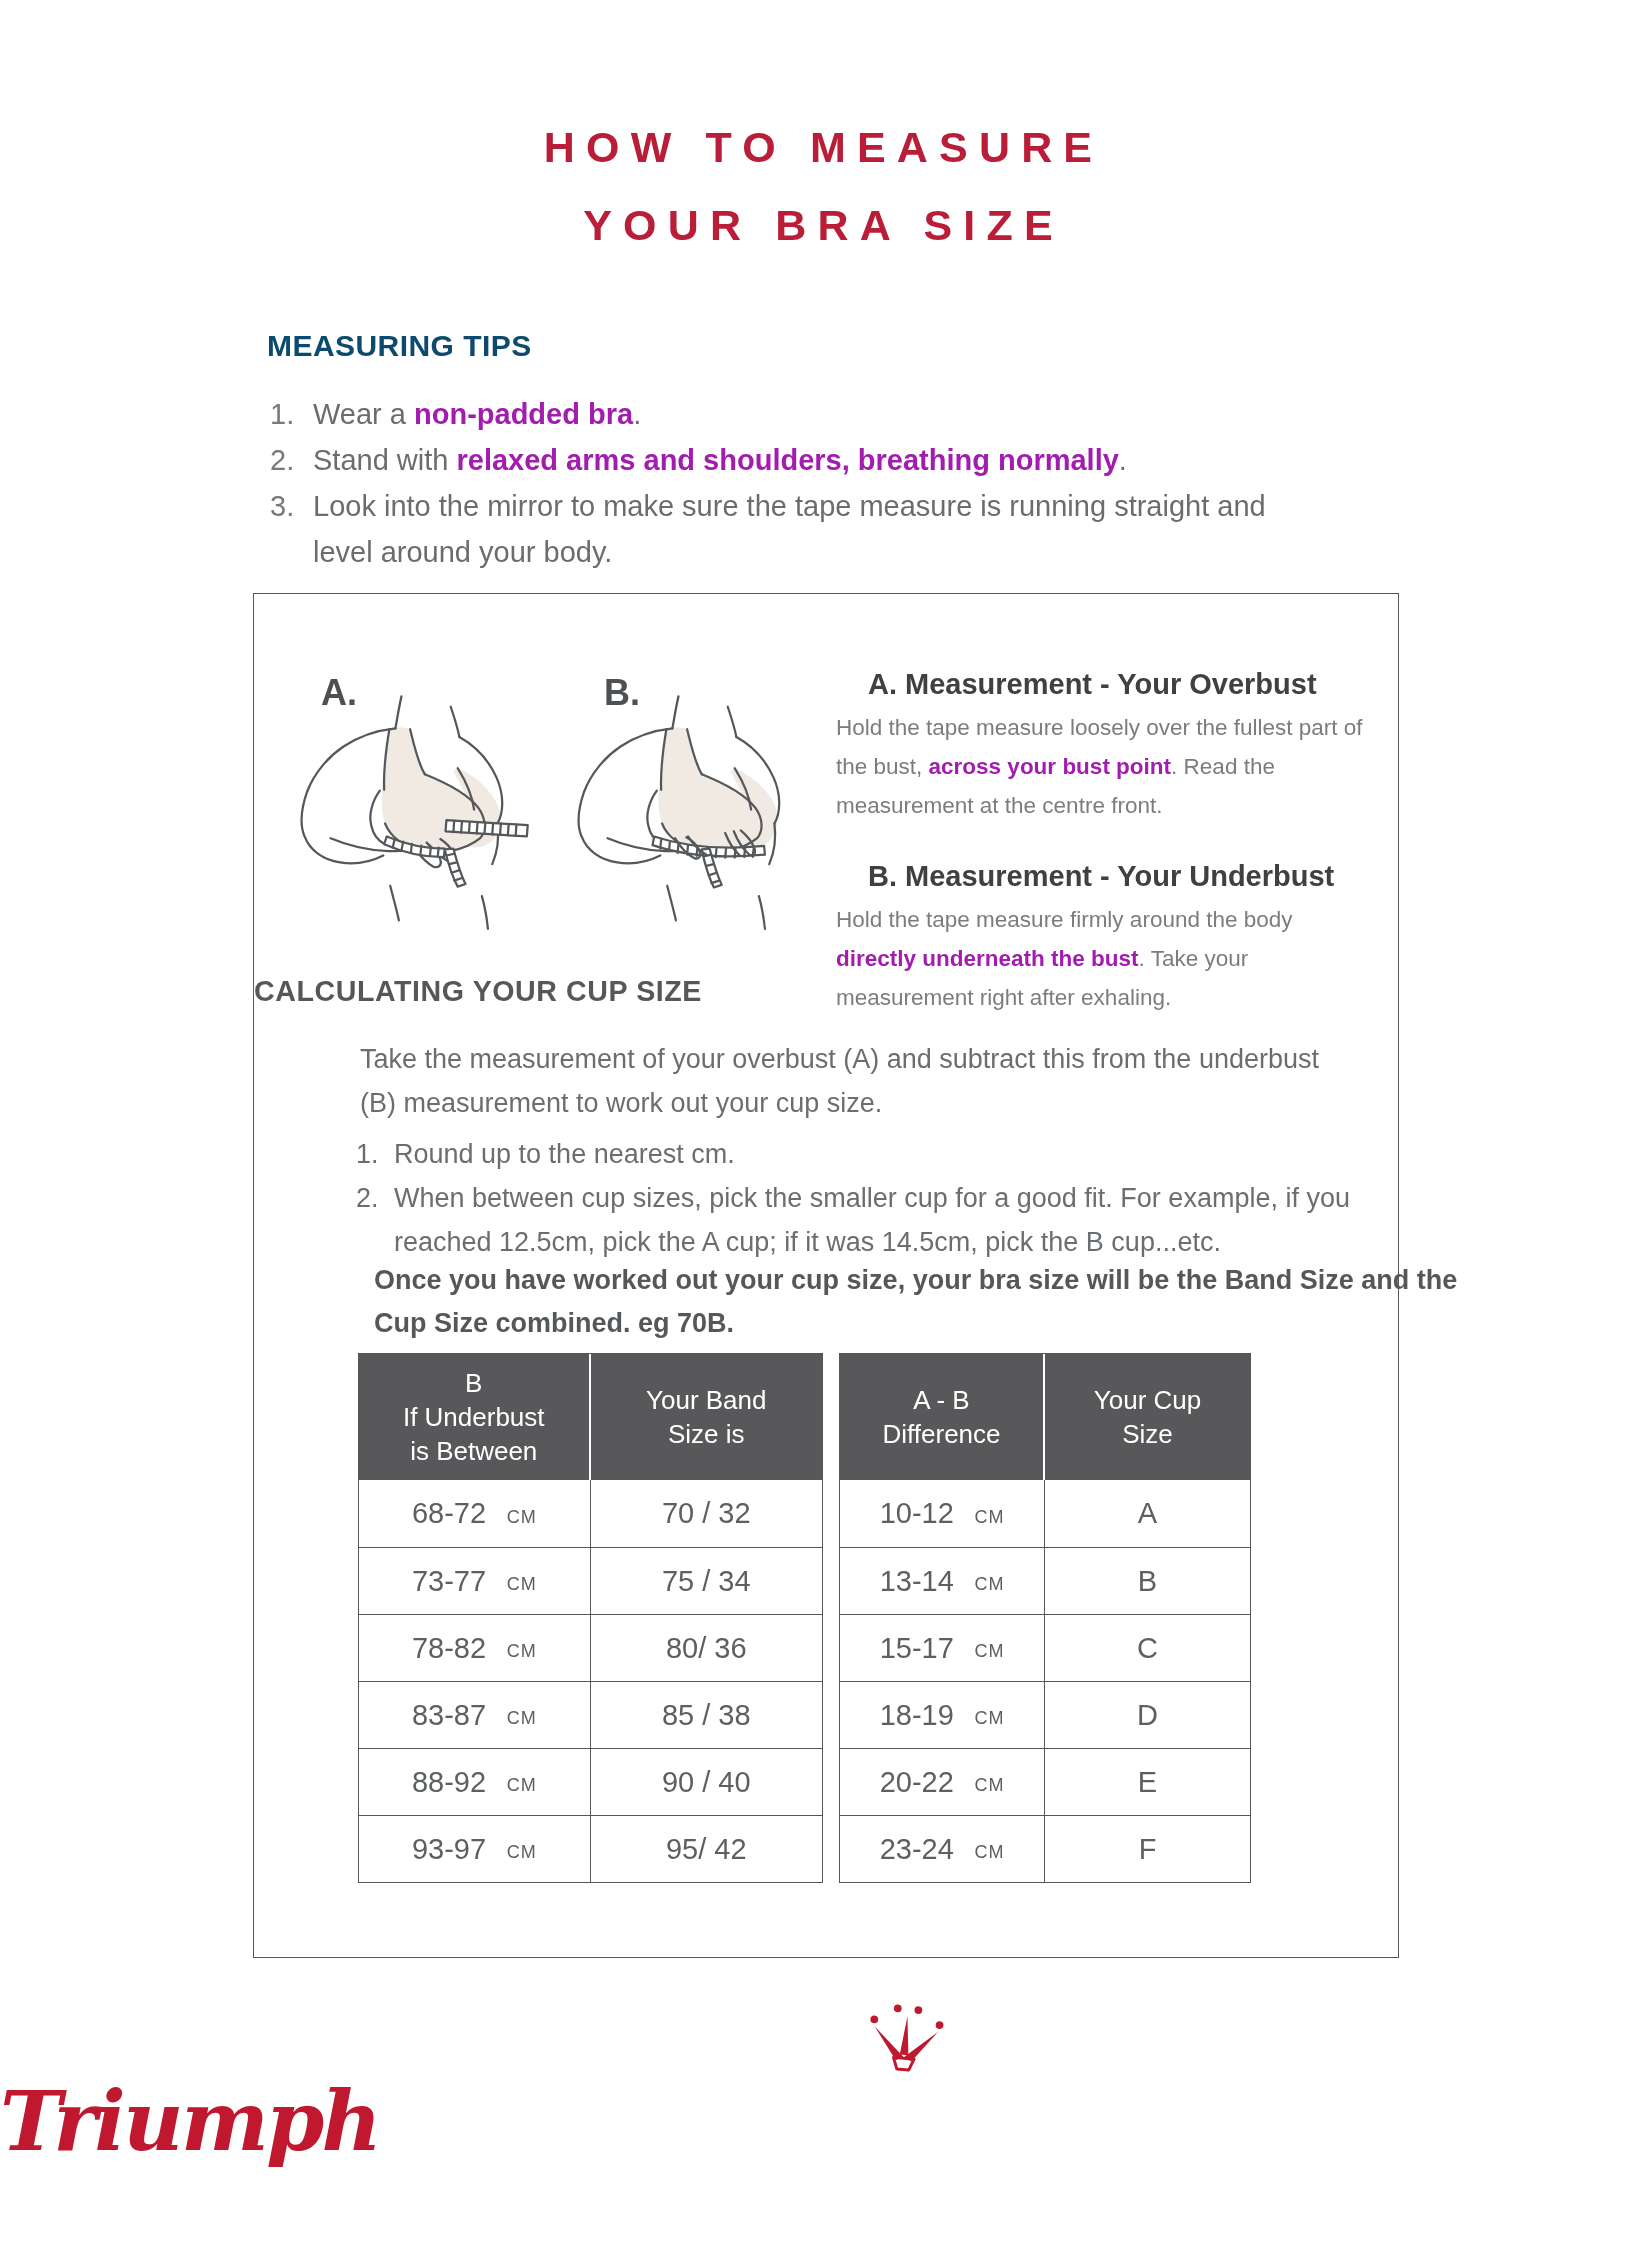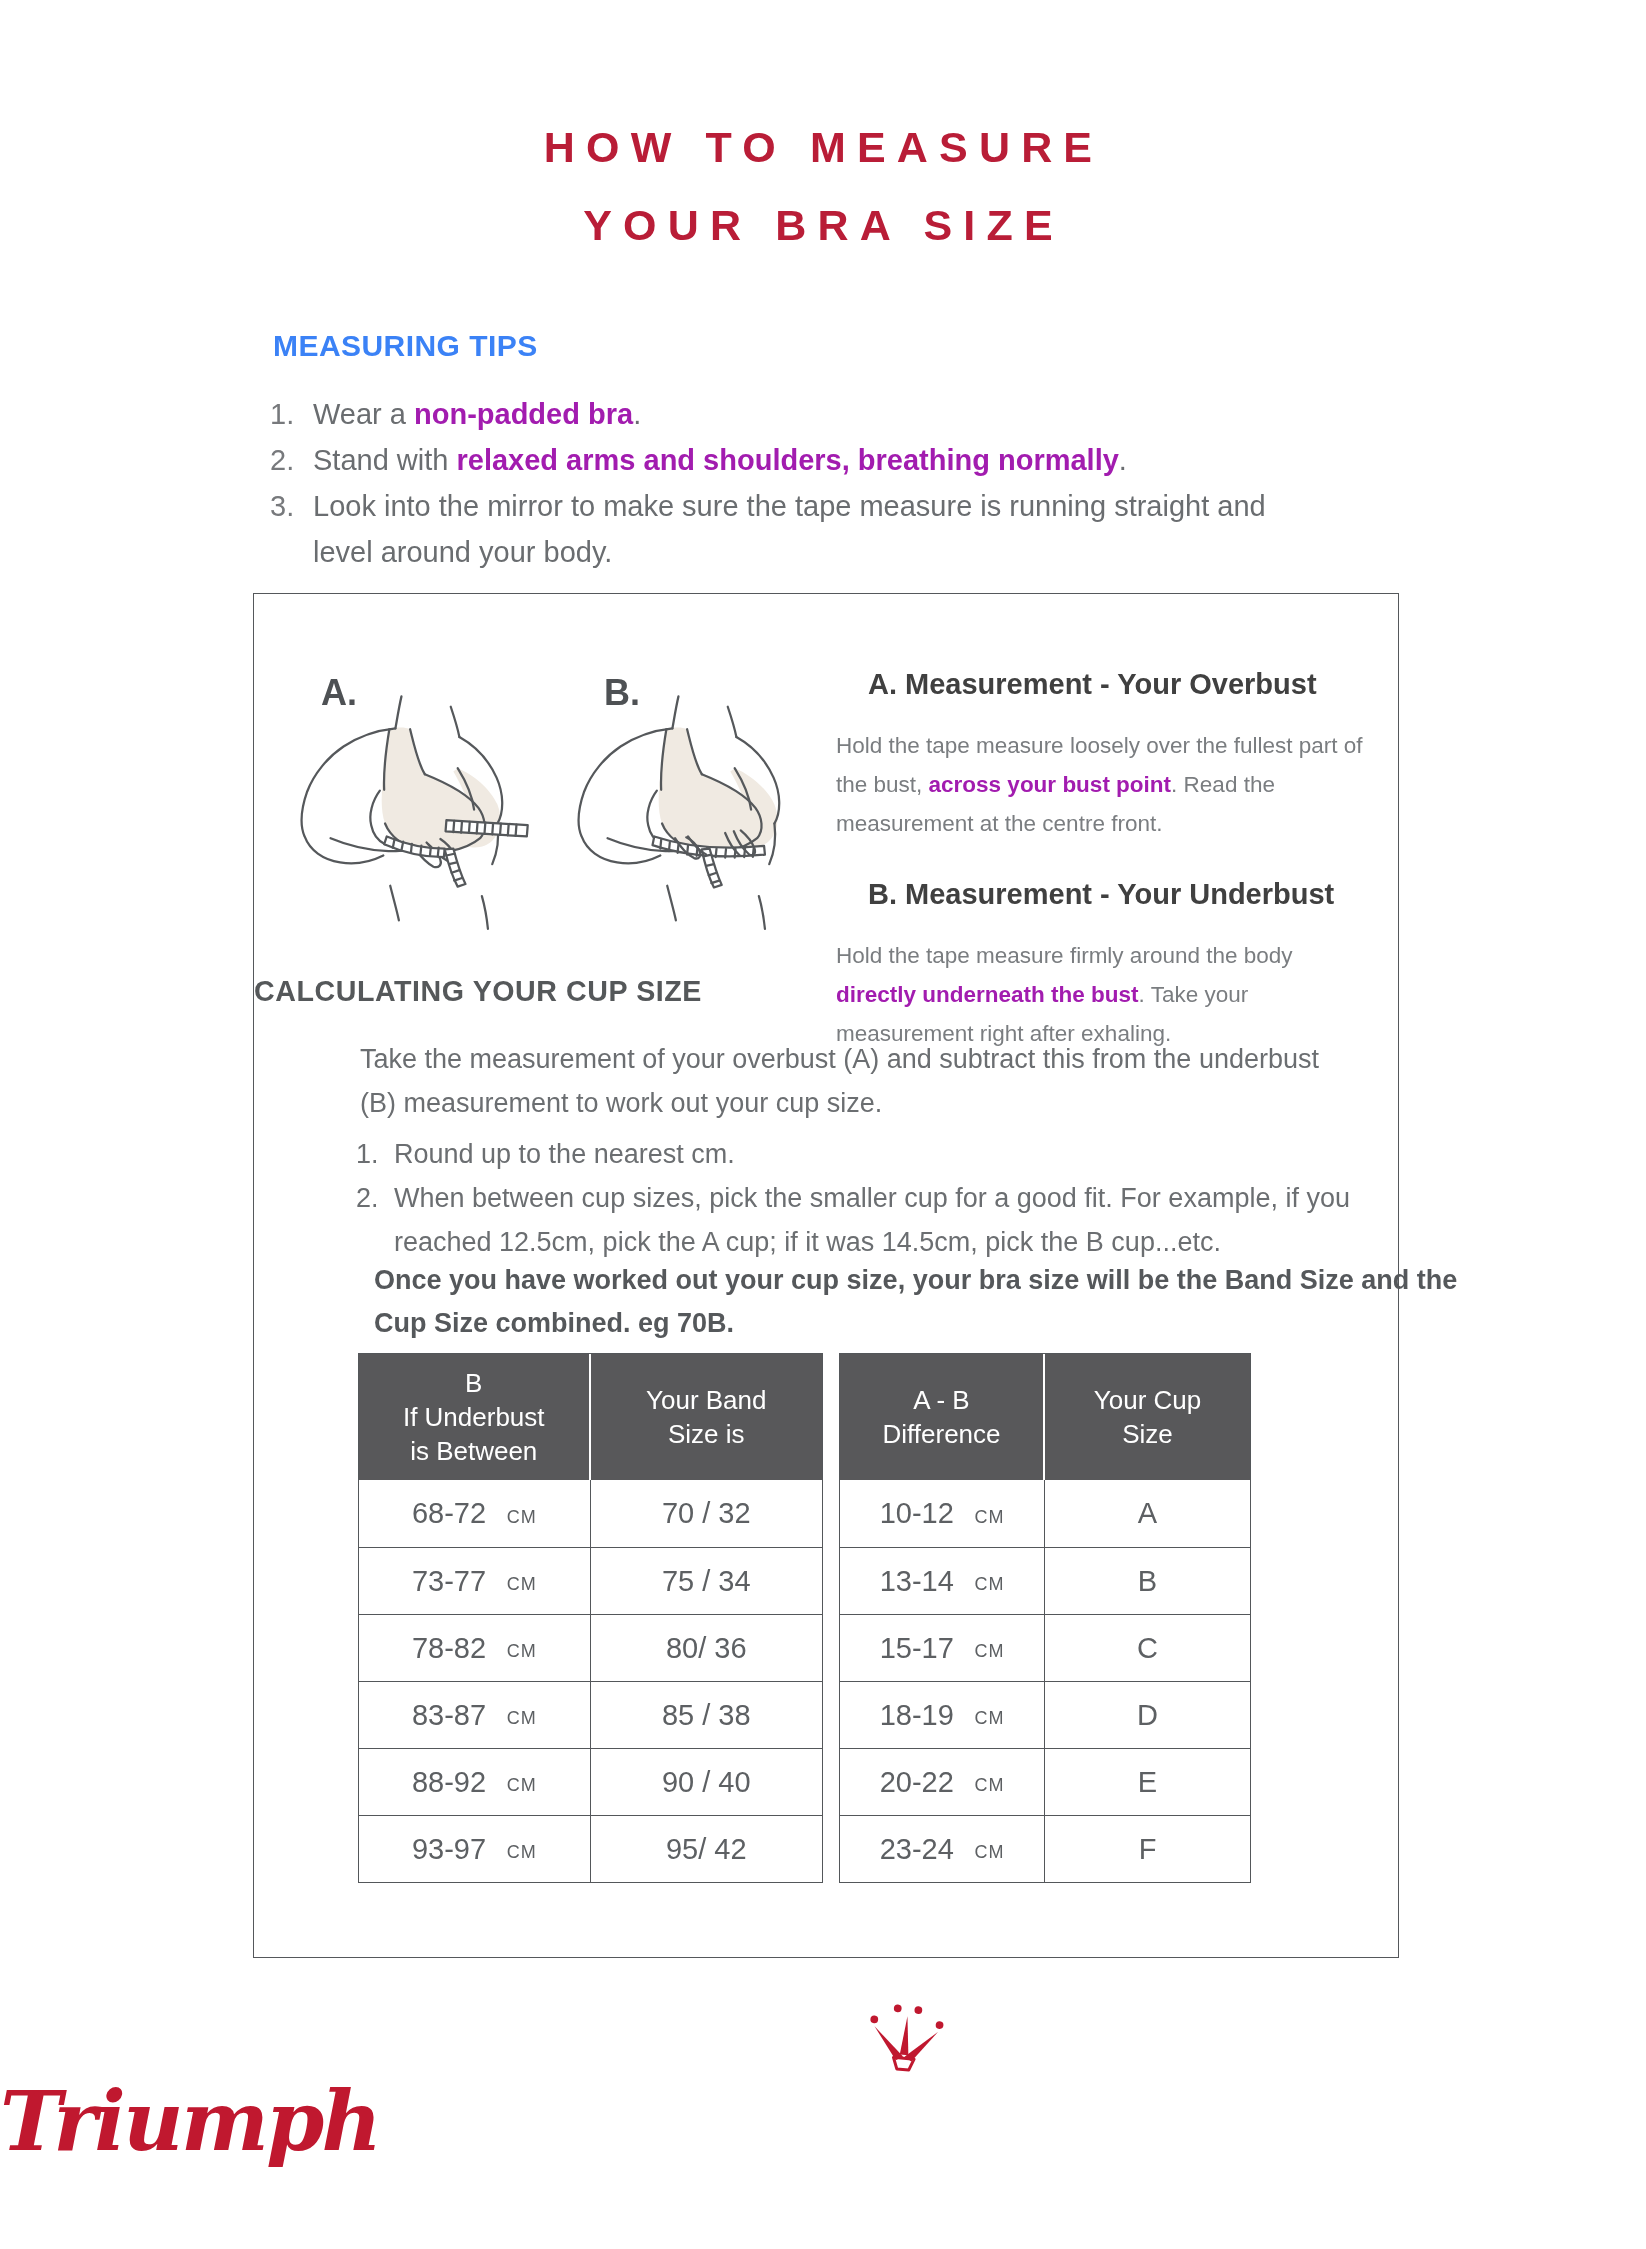--- a/index.html
+++ b/index.html
@@ -7,35 +7,35 @@
   .page {
     position:relative; width:1647px; height:2250px; background:#ffffff;
     font-family:"Liberation Sans", sans-serif; overflow:hidden;border-radius:18px;
   }
   
   .title-line { position:absolute; left:0; width:100%; text-align:center;
     color:#B91D37; font-weight:700; font-size:43px; letter-spacing:0.26em; }
   .title-line.l1 { top:123px; }
   .title-line.l2 { top:201px; }
   
-  .tips-heading { position:absolute; left:273px; top:329px;
-    color:#3b82f6; font-weight:700; font-size:30px; letter-spacing:0.015em; }
+  .tips-heading { position:absolute; left:267px; top:329px;
+    color:#0c4a6e; font-weight:700; font-size:30px; letter-spacing:0.015em; }
   .tips-list { position:absolute; left:270px; top:391px; width:1021px; }
   .tip-item { display:flex; font-size:29px; line-height:46px; color:#6A6D70; }
   .tip-num { width:43px; flex:0 0 43px; color:#77797C; }
   .tip-text { flex:1; }
   .b { font-weight:700; color:#a21caf; }
   
   .frame { position:absolute; left:253px; top:593px; width:1146px; height:1365px;
     border:1.7px solid #55585B; background:#ffffff; }
   .fig-label { position:absolute; font-size:36px; font-weight:700; color:#4E5154; }
   .fig { position:absolute; }
   .right-col { position:absolute; left:582px; top:74px; width:535px; }
   .meas-heading { font-size:29px; font-weight:700; color:#404040;margin-left:32px; }
-  .meas-para { margin-top:25px; margin-bottom:35px; width:535px;
+  .meas-para { margin-top:7px; margin-bottom:35px; width:535px;
     font-size:22.5px; line-height:39px; color:#7A7D80; }
   .calc-heading { position:absolute; left:0; width:100%; top:381px; text-align:left;
     font-size:28.6px; font-weight:700; color:#55585A; letter-spacing:0.02em; }
   .calc-intro { position:absolute; left:106px; top:443px; width:978px;
     font-size:27px; line-height:44px; color:#6B6E71; }
   .calc-list { position:absolute; left:102px; top:538px; width:1017px; }
   .calc-item { display:flex; font-size:27px; line-height:44px; color:#6B6E71; }
   .calc-num { width:38px; flex:0 0 38px; }
   .calc-note { position:absolute; left:120px; top:665px; width:1086px;
     font-size:27px; line-height:43px; font-weight:700; color:#55585B; }

